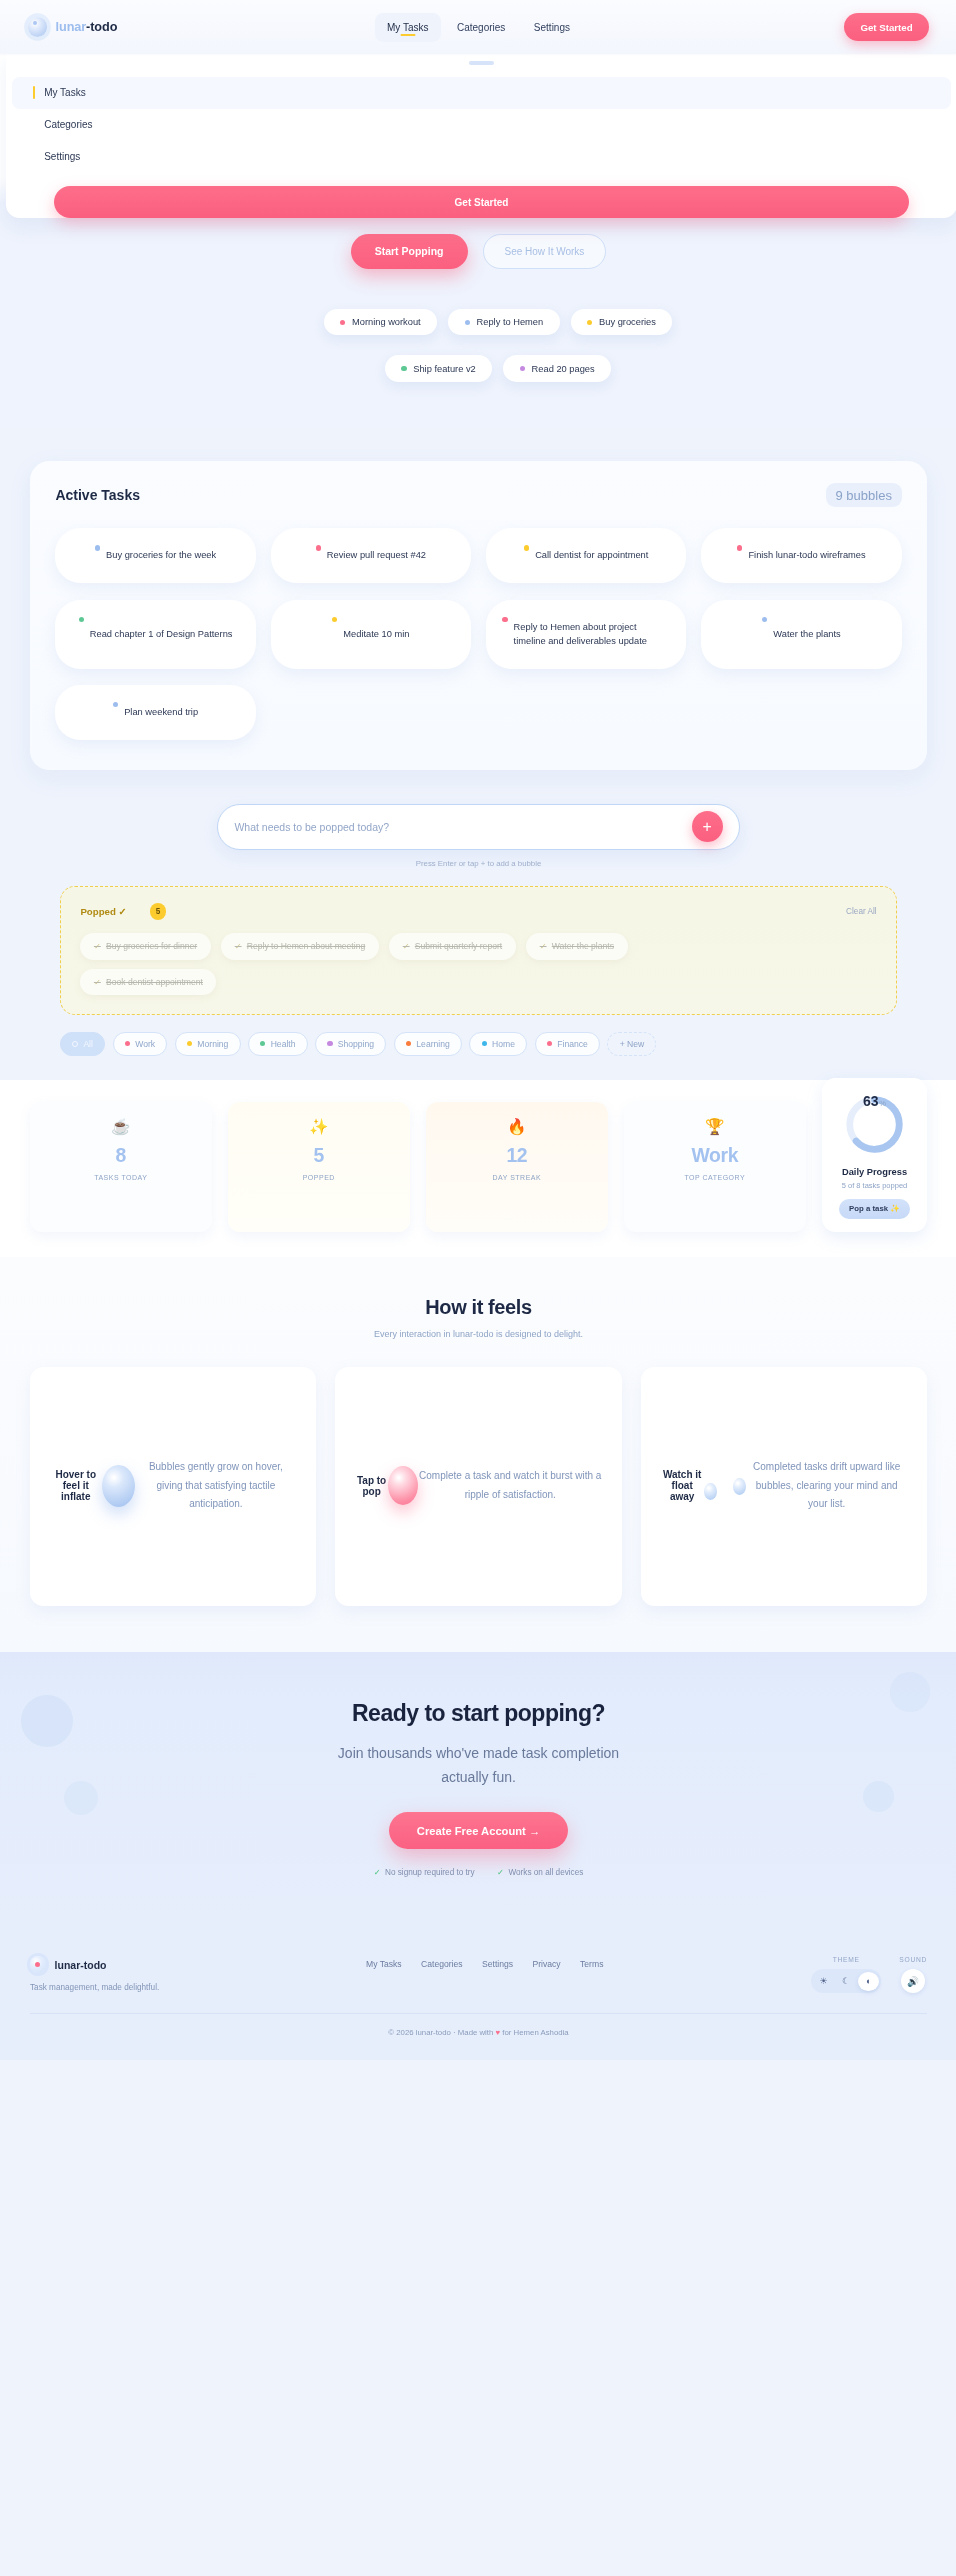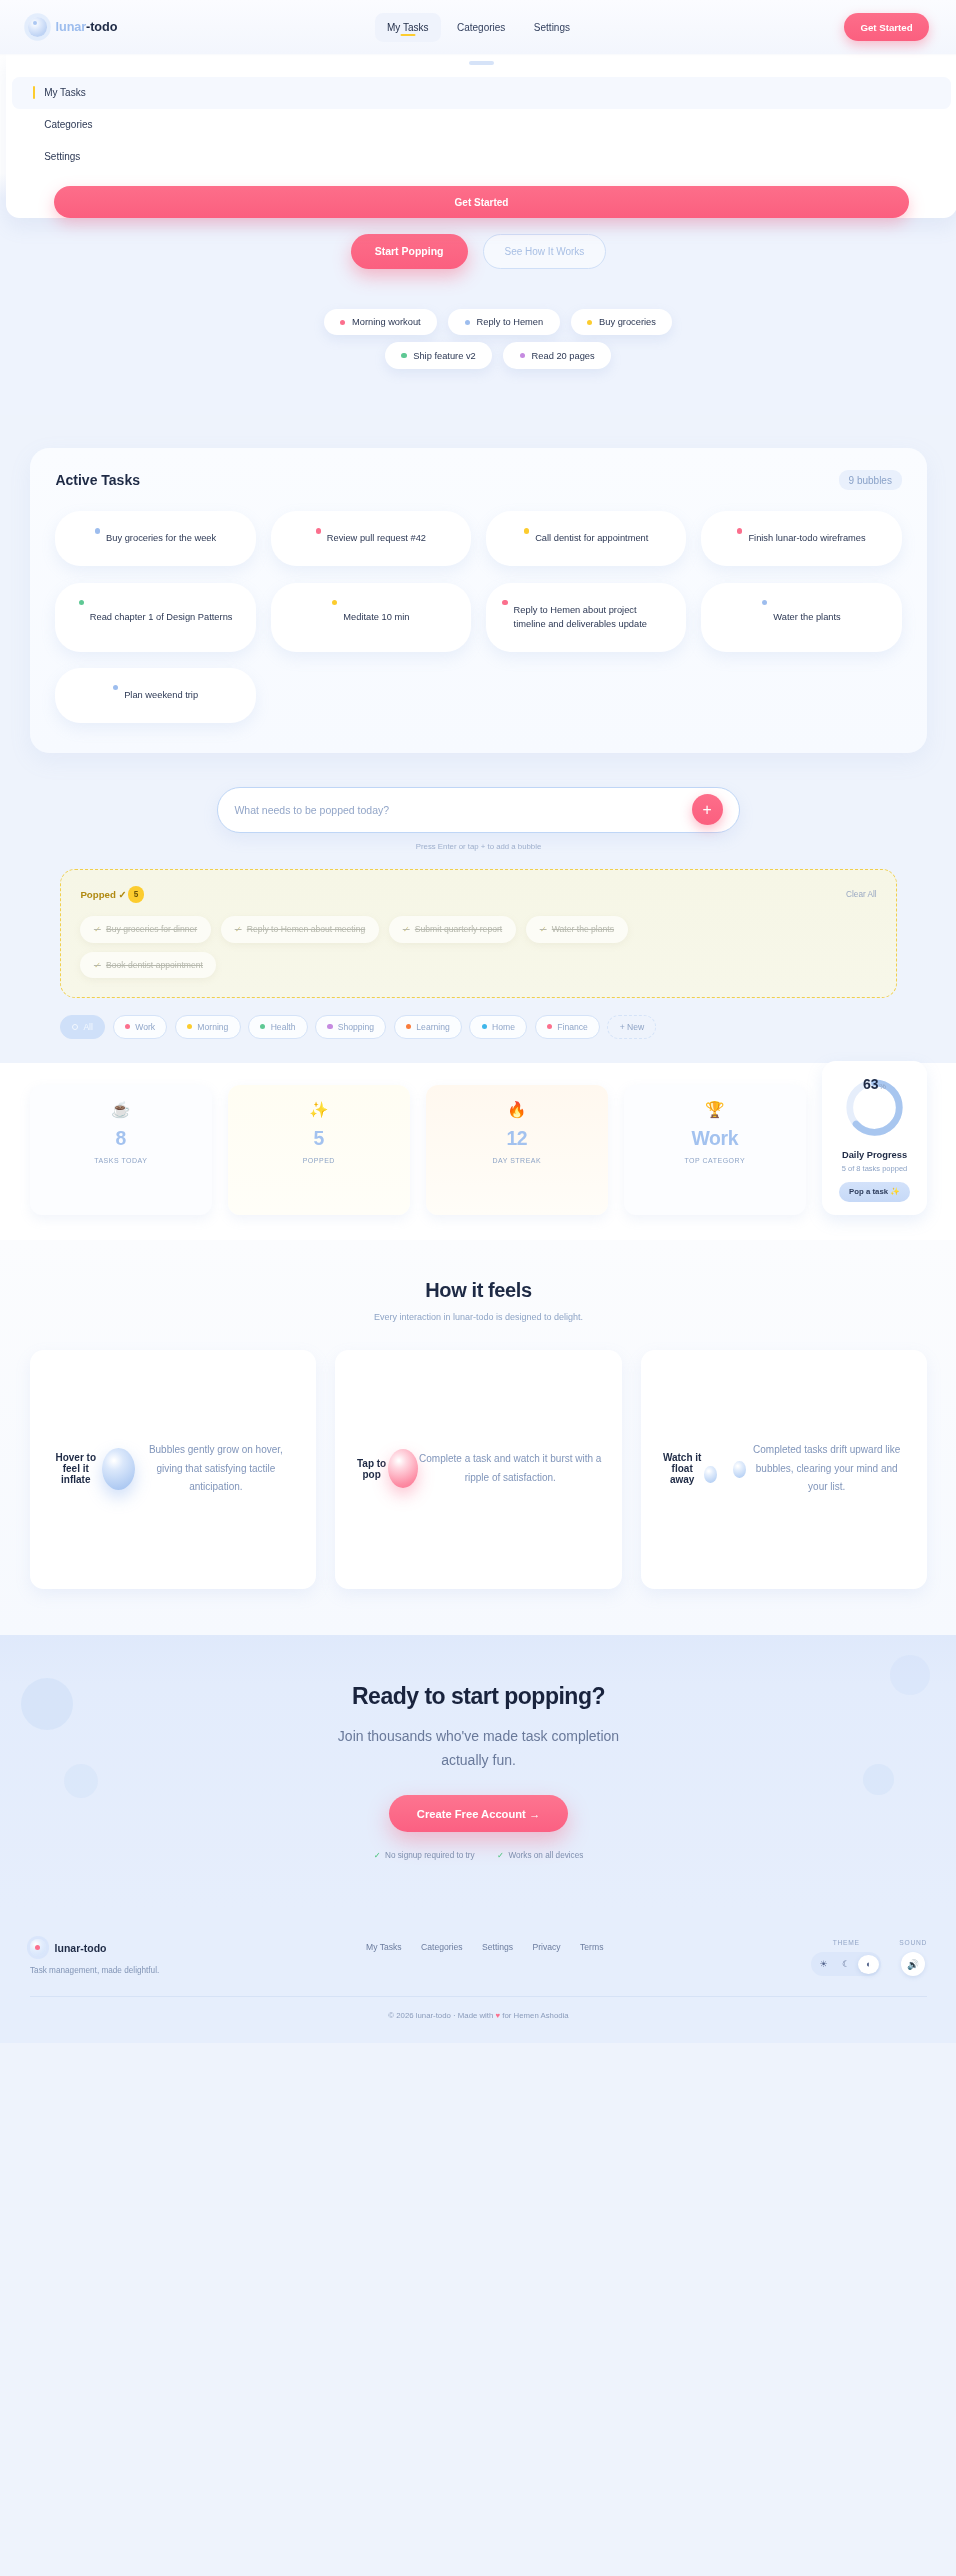--- a/index.html
+++ b/index.html
@@ -105,41 +105,41 @@
   .btn-pink{
     background:linear-gradient(180deg,#fd6e8a 0%,#fb5f7f 100%);
     color:#fff;font-size:10.5px;font-weight:700;border:none;border-radius:19.4px;
     padding:11.2px 24px;cursor:pointer;
     box-shadow:0 7.5px 18px rgba(251,95,127,.42);
   }
   .btn-ghost{
     background:#f6f9fe;color:#a8bfe4;font-size:10px;
     border:1.1px solid #cfdff7;border-radius:19.4px;padding:11.2px 21px;cursor:pointer;
   }
-  .hero-pills{margin-top:40px;display:flex;flex-direction:column;align-items:center;gap:7px;margin-left:39px;}
+  .hero-pills{margin-top:40px;display:flex;flex-direction:column;align-items:center;gap:20px;margin-left:39px;}
   .pill-row{display:flex;gap:11.2px;justify-content:center;}
   .pill{
     background:#fff;border-radius:16.4px;padding:8.2px 16.4px;
     display:flex;align-items:center;gap:6.7px;
     font-size:9.3px;color:#2c3854;
     box-shadow:0 4.5px 12px rgba(135,160,210,.16);
   }
   .dot{width:5.2px;height:5.2px;border-radius:50%;flex:none;}
 
   
   .board-wrap{padding:33px 30px 0 30px;}
   .board{
     background:linear-gradient(180deg,#fafcff 0%,#f7faff 100%);
     border-radius:19.4px;padding:22.4px 25.4px 30px 25.4px;
     box-shadow:0 7.5px 22.4px rgba(140,165,215,.10);
   }
   .board-head{display:flex;align-items:center;justify-content:space-between;margin-bottom:21px;}
   .board-title{font-size:14px;font-weight:700;color:#1e2a45;}
   .board-badge{
-    background:#e9f0fc;color:#8aa2c8;font-size:10px;border-radius:9px;padding:4.5px 9.7px;
+    background:#e9f0fc;color:#8aa2c8;font-size:13px;border-radius:9px;padding:4.5px 9.7px;
   }
   .bubble-grid{display:grid;grid-template-columns:repeat(4,1fr);gap:16.4px 15px;}
   .bubble{
     background:#fff;border-radius:25.4px;min-height:55px;
     display:flex;align-items:center;justify-content:center;gap:6px;
     padding:13.5px 16.4px;text-align:left;
     font-size:9.3px;color:#2c3854;line-height:1.55;
     box-shadow:0 6px 15px rgba(140,168,220,.14);
   }
   .bubble.tall{min-height:69px;}
@@ -168,21 +168,21 @@
   .composer-hint{margin-top:9px;font-size:7.8px;color:#9fb0cd;}
 
   
   .popped-wrap{padding:18px 60px 0 60px;}
   .popped{
     background:linear-gradient(180deg,#f6f6e6 0%,#f7f7e9 100%);
     border:1.2px dashed #f0cf4e;border-radius:15px;
     padding:16.4px 19.4px 19.4px 19.4px;
   }
   .popped-head{display:flex;align-items:center;justify-content:space-between;margin-bottom:13.5px;}
-  .popped-title{display:flex;align-items:center;gap:1px;font-size:9.7px;font-weight:700;color:#b08a12;}
+  .popped-title{display:flex;align-items:center;gap:23px;font-size:9.7px;font-weight:700;color:#b08a12;}
   .popped-count{
     background:#fccc2e;color:#6c5406;font-size:8.2px;font-weight:700;
     width:16.4px;height:16.4px;border-radius:50%;display:flex;align-items:center;justify-content:center;
   }
   .popped-clear{font-size:8.2px;color:#9aa8c3;cursor:pointer;}
   .popped-row{display:flex;flex-wrap:wrap;gap:7.5px 10.5px;align-items:center;}
   .popped-chip{
     background:#fcfcf6;border-radius:13.5px;padding:8.2px 13.5px;
     font-size:8.6px;color:#b6b8ad;text-decoration:line-through;
     display:flex;align-items:center;gap:5.2px;

